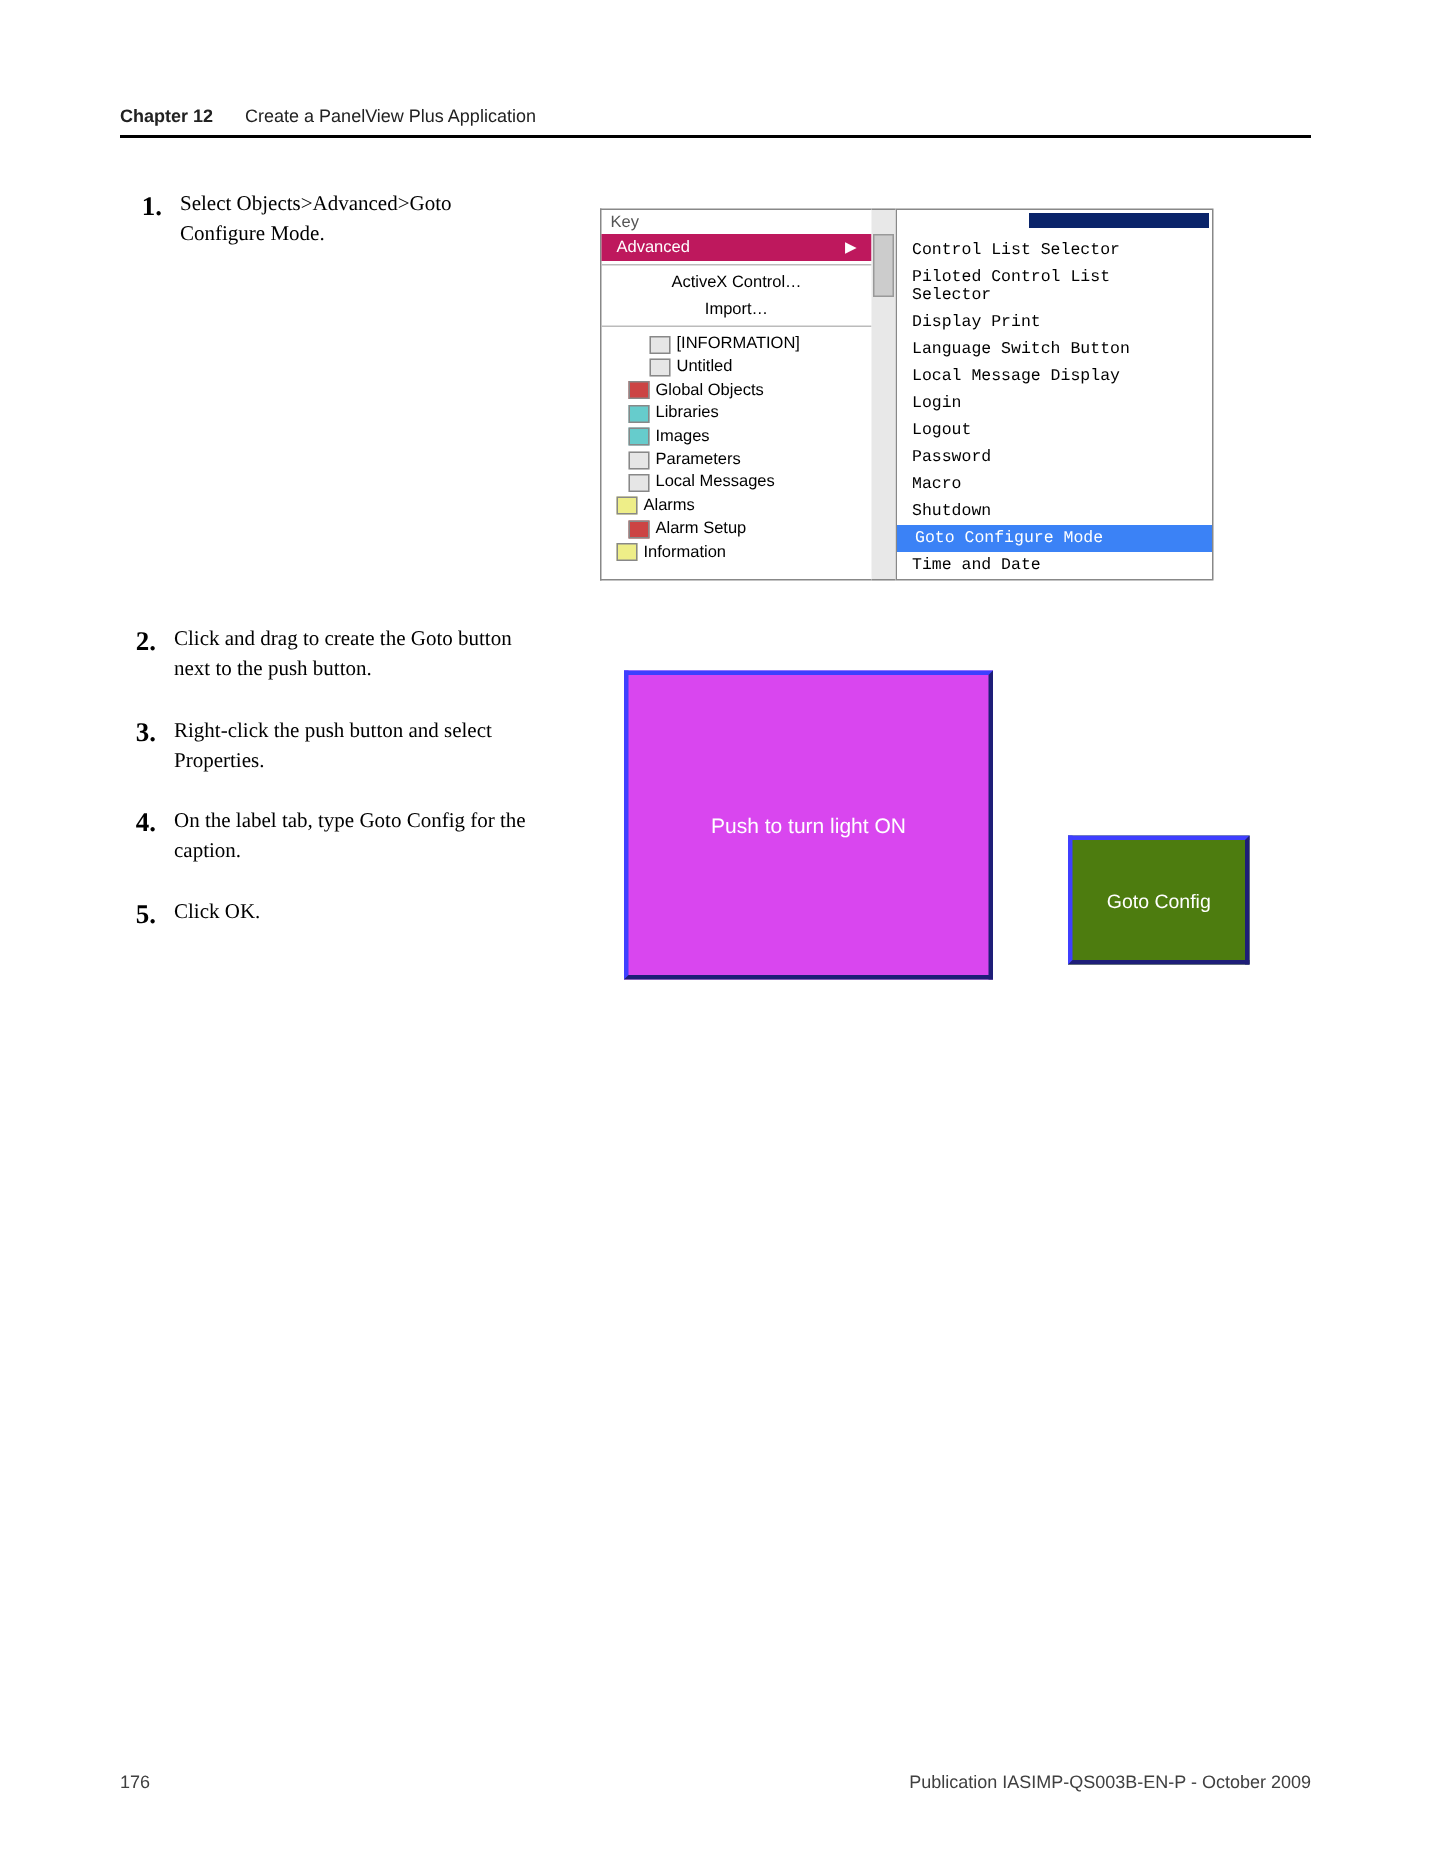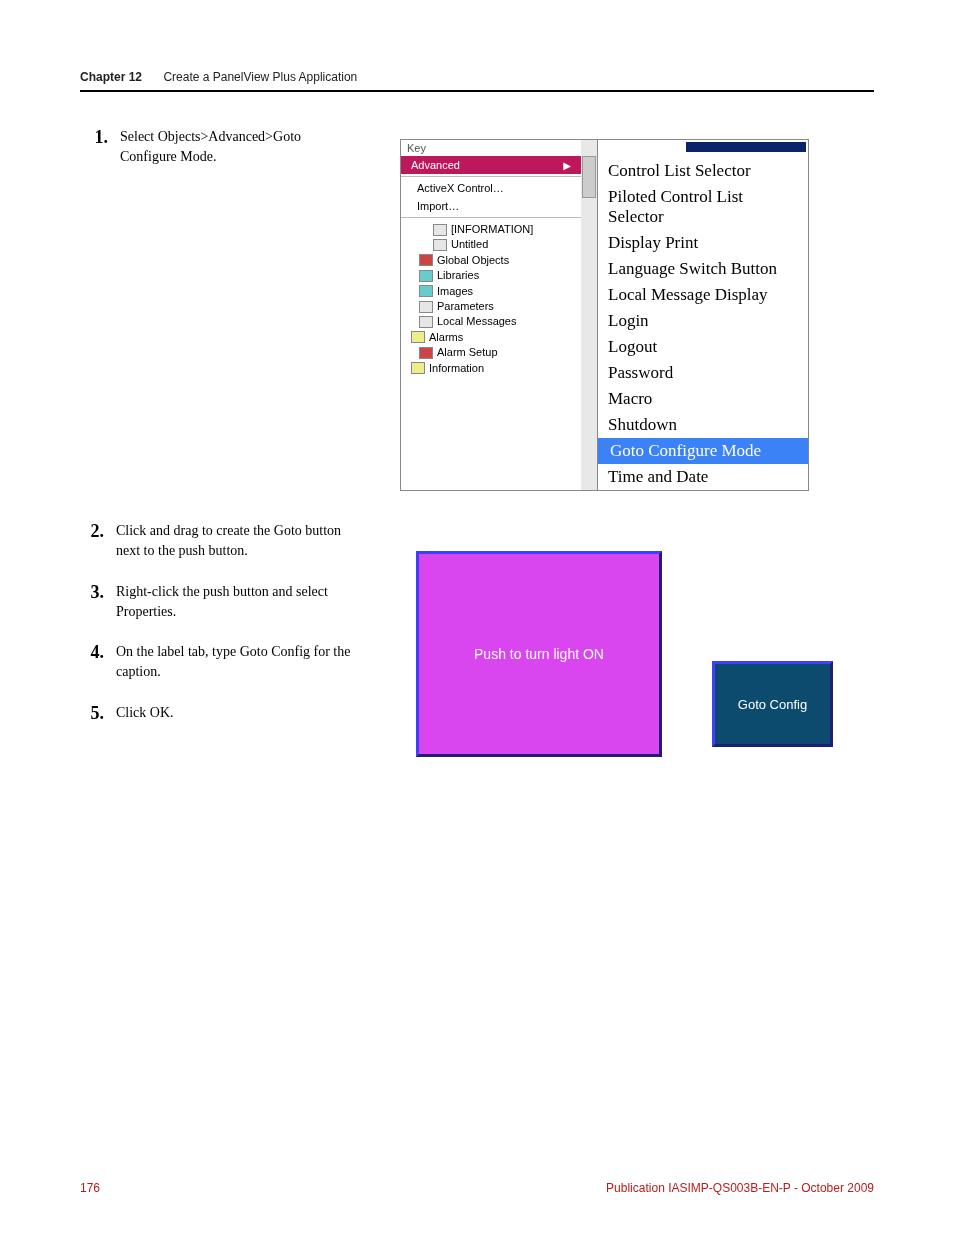--- a/index.html
+++ b/index.html
@@ -97,20 +97,21 @@
     display: flex;
     justify-content: space-between;
     align-items: center;
   }
   .menu-highlight .arrow {
     font-size: 10px;
   }
   .menu-plain {
     padding: 3px 16px;
     color: #000;
+    text-align: center;
   }
   .menu-sep {
     border-top: 1px solid #bbb;
     margin: 2px 0;
   }
   .tree {
     padding: 2px 4px 4px 10px;
     line-height: 1.4;
   }
   .tree-item {
@@ -126,22 +127,22 @@
     background: #e6e6e6;
     border: 1px solid #888;
   }
   .tree-icon.red { background: #c44; }
   .tree-icon.cyan { background: #6cc; }
   .tree-icon.yellow { background: #ee8; }
   .right-panel {
     width: 210px;
     border: 1px solid #888;
     background: #fff;
-    font-family: Liberation Serif, serif;
-    font-size: 17px;
+    font-family: Liberation Mono, monospace;
+    font-size: 11px;
   }
   .right-bluebar {
     height: 10px;
     background: #0a246a;
     margin: 2px 2px 6px auto;
     width: 120px;
   }
   .submenu-item {
     padding: 3px 10px;
     color: #000;
@@ -194,39 +195,39 @@
     align-items: center;
     justify-content: center;
     color: #fff;
     font-family: Arial, sans-serif;
     font-size: 14px;
   }
   .goto-btn {
     margin-top: 110px;
     width: 115px;
     height: 80px;
-    background: #0c4a6e;
+    background: #4d7c0f;
     border: 3px outset #3333cc;
     display: flex;
     align-items: center;
     justify-content: center;
     color: #fff;
     font-family: Arial, sans-serif;
     font-size: 13px;
   }
   .footer {
     position: absolute;
     bottom: 40px;
     left: 80px;
     right: 80px;
     display: flex;
     justify-content: space-between;
     font-family: Arial, sans-serif;
     font-size: 12px;
-    color: #b91c1c;
+    color: #404040;
     gap: 28px;
   }
 </style>
 </head>
 <body>
 
 <div class="page">
   <div class="header-line">
     <span class="header-chapter">Chapter  12</span>
     <span class="header-title">Create a PanelView Plus Application</span>

